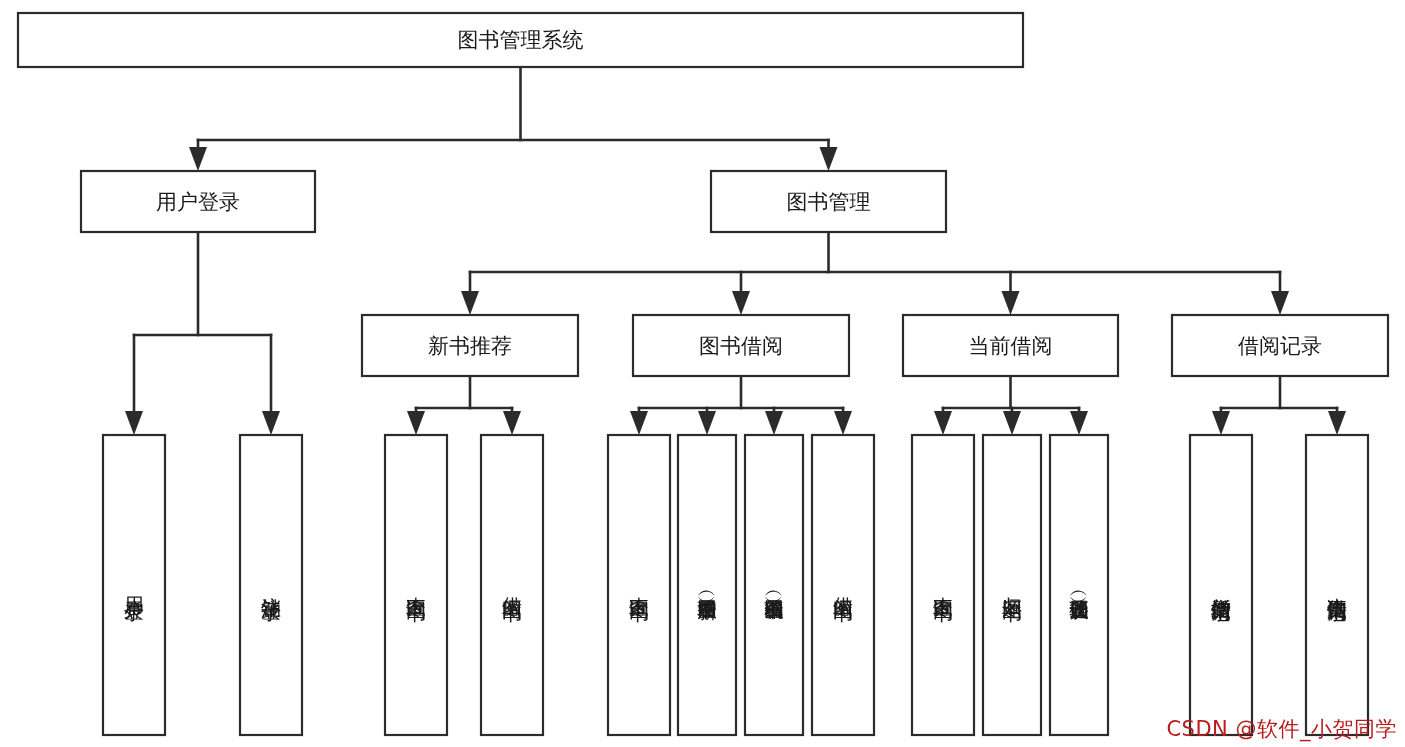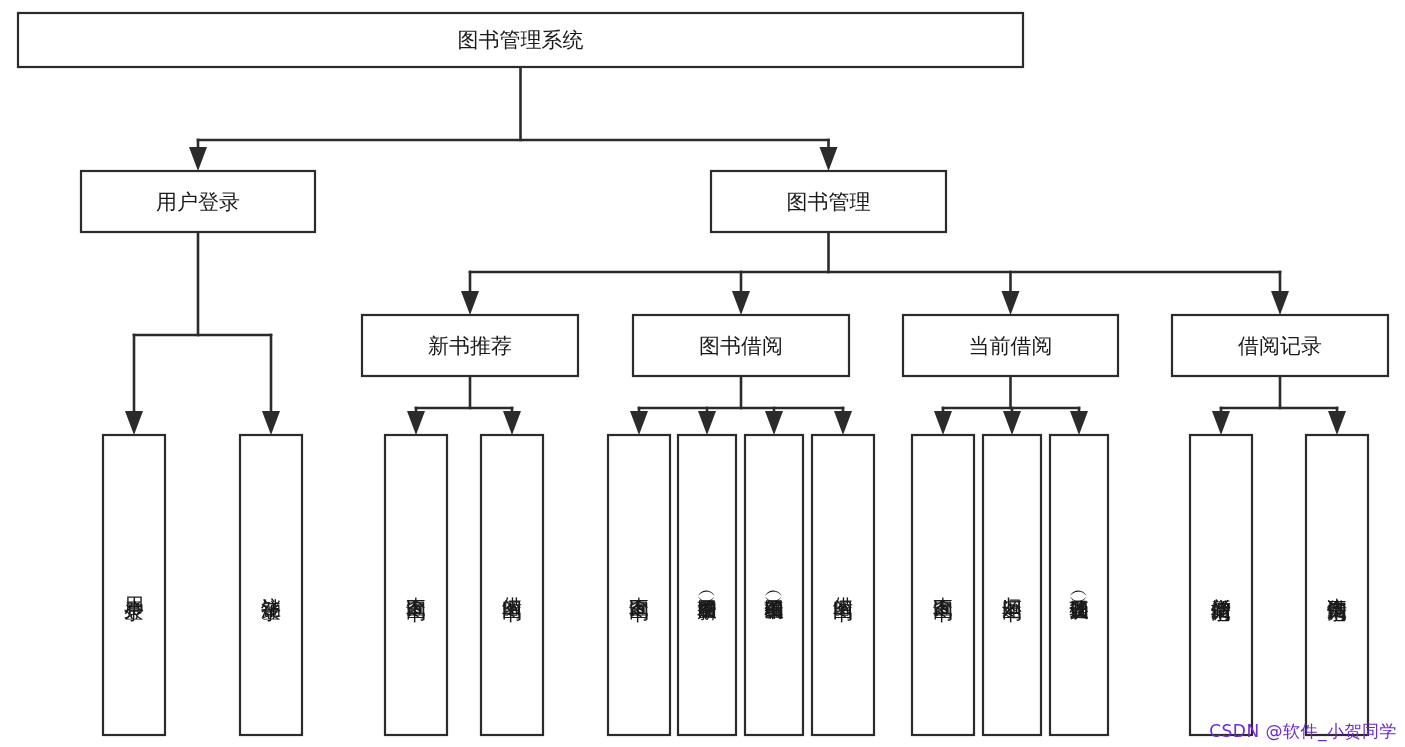--- a/index.html
+++ b/index.html
@@ -61,22 +61,22 @@
     justify-content: center;
     text-align: center;
     white-space: nowrap;
     pointer-events: none;
   }
   .watermark {
     position: absolute;
     right: 8px;
     bottom: 4px;
     font-family: "DejaVu Sans", "Liberation Sans", sans-serif;
-    font-size: 17px;
-    color: #6d28d9;
+    font-size: 21px;
+    color: #b91c1c;
     white-space: nowrap;
     letter-spacing: 0.5px;
   }
 </style>
 </head>
 <body>
 
 <div id="diagram-root">
 
   <svg id="flow-svg" viewBox="0 0 1405 747">

